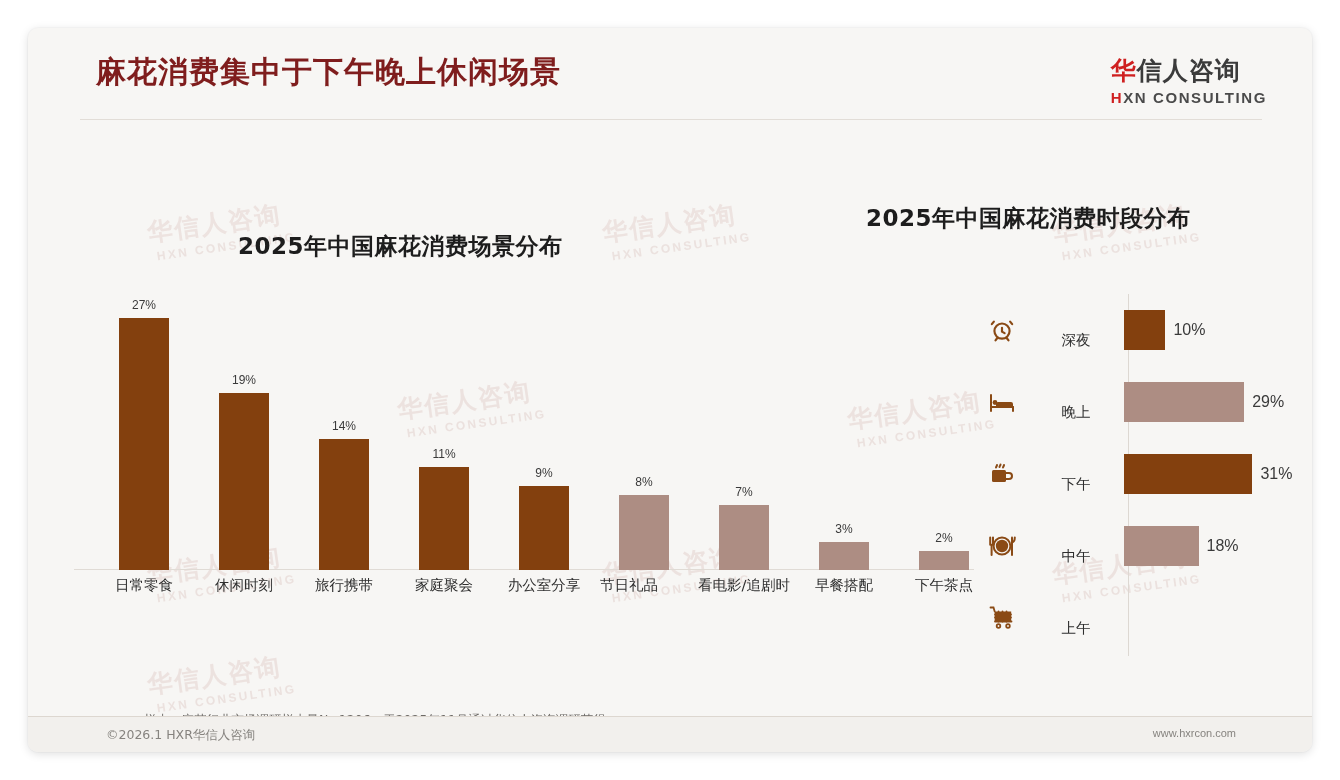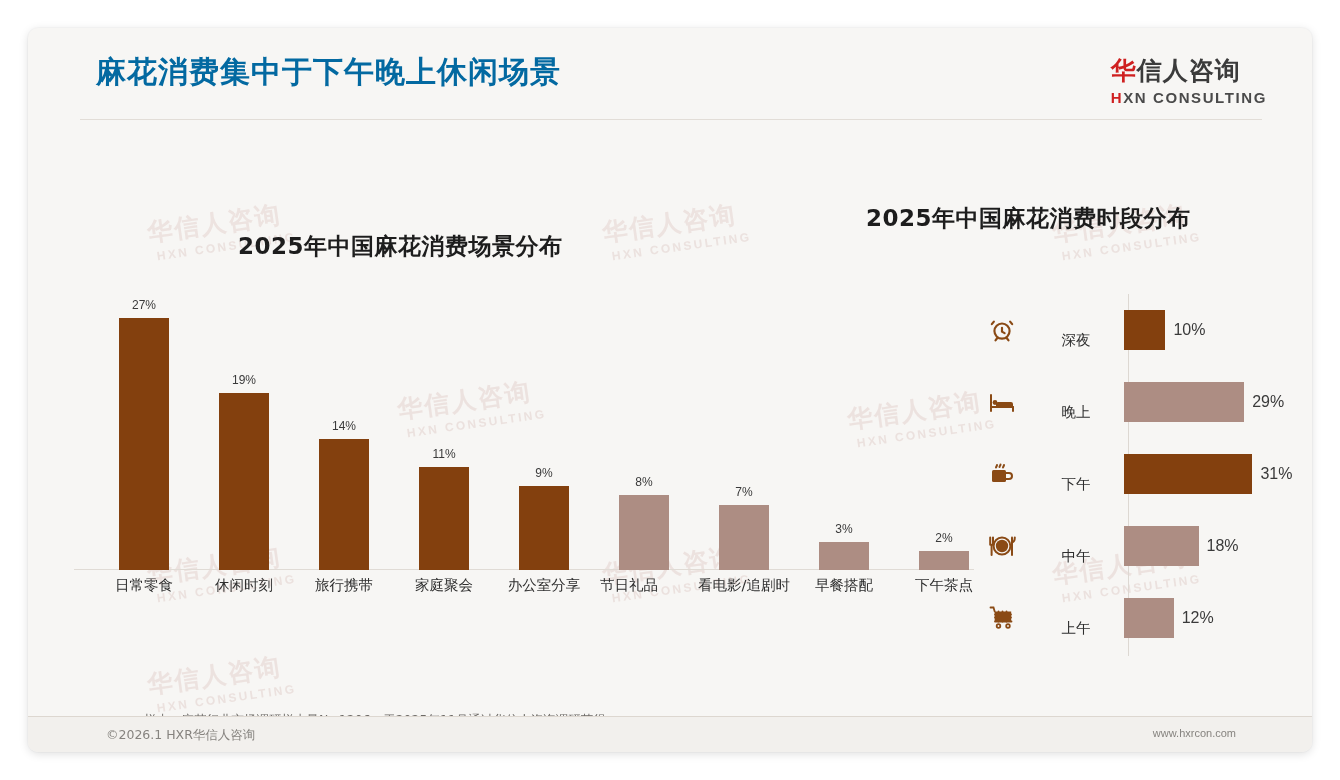--- a/index.html
+++ b/index.html
@@ -61,21 +61,21 @@
     width: 100%;
     height: 90px;
     z-index: 3;
   }
   .slide-title {
     position: absolute;
     left: 68px;
     top: 24px;
     font-size: 30px;
     font-weight: 700;
-    color: #0369a1;
+    color: #7f1d1d;
     letter-spacing: 1px;
     font-family: "DejaVu Sans", "Liberation Sans", sans-serif;
   }
   .header-divider {
     position: absolute;
     left: 52px;
     top: 91px;
     width: 1182px;
     height: 1px;
     background: #e2ddd7;
@@ -459,24 +459,20 @@
           <svg width="26" height="26" viewBox="0 0 26 26" fill="none" stroke="currentColor" stroke-width="1.8" stroke-linecap="round">
             <path d="M1.5 2.5h3l1.2 4"></path>
             <rect x="5.7" y="6.5" width="16.5" height="10" fill="currentColor" stroke="none"></rect>
             <path d="M6 9.5h16M6 12.5h16M9.5 6.5v10M13.5 6.5v10M17.5 6.5v10"></path>
             <path d="M6 16.5h16.5"></path>
             <circle cx="9.5" cy="21" r="1.8"></circle>
             <circle cx="19" cy="21" r="1.8"></circle>
           </svg>
         </div>
         <div class="bar-cat">上午</div>
-        <div class="bar-track">
-          <div class="bar-fill" style="background: rgb(173, 141, 131); width: 49.7143px;"></div>
-          <div class="bar-value">12%</div>
-        </div>
       </div>
     </div>
 
   <div class="source-note">样本：麻花行业市场调研样本量N=1206，于2025年11月通过华信人咨询调研获得</div>
 
   <div class="footer-bar">
     <div class="footer-left">©2026.1 HXR华信人咨询</div>
     <div class="footer-right">www.hxrcon.com</div>
   </div>
 

